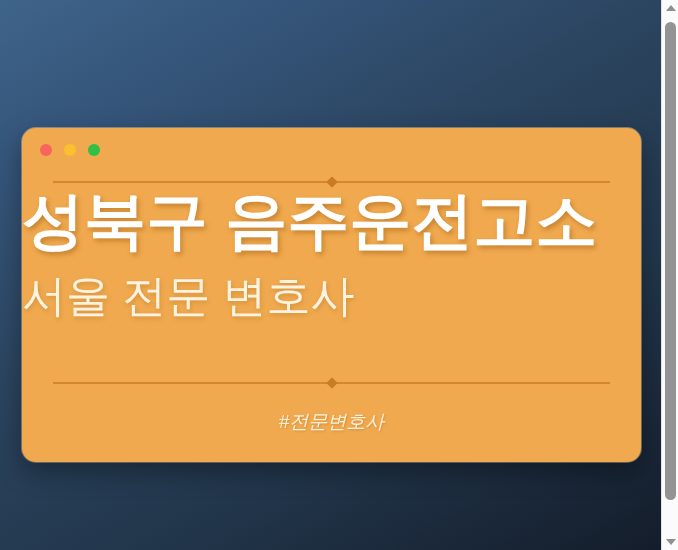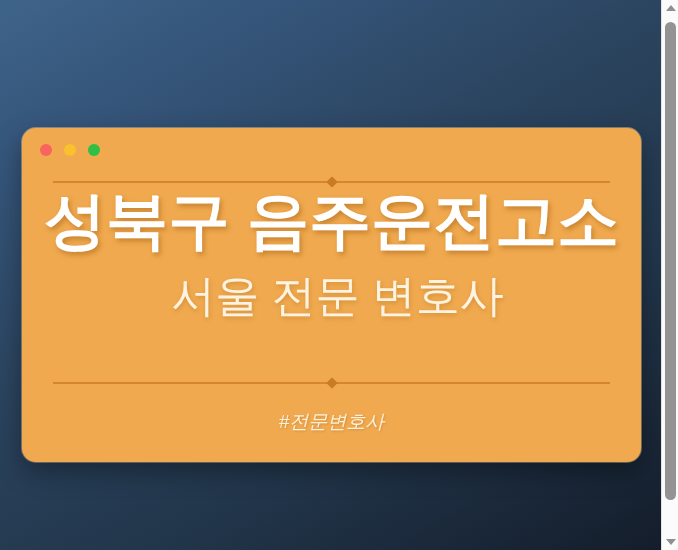--- a/index.html
+++ b/index.html
@@ -95,34 +95,34 @@
   }
   .divider-top    { top: 48px; }
   .divider-bottom { top: 249px; }
 
   
   .content {
     position: absolute;
     left: 0;
     top: 62px;
     width: 100%;
-    text-align: center;
+    text-align: left;
   }
   .title {
     margin: 0;
     font-size: 62px;
     font-weight: 700;
     line-height: 1.0;
     color: #ffffff;
     letter-spacing: 0px;
     text-shadow: 2px 3px 5px rgba(150,85,10,0.45);
     white-space: nowrap;
   }
   .subtitle {
-    margin: 22px 0 0 12px;
+    margin: 22px 0 0 0;
     font-size: 44px;
     font-weight: 400;
     line-height: 1.0;
     color: #fdf3e0;
     text-shadow: 1px 2px 4px rgba(150,85,10,0.30);
     white-space: nowrap;
   }
   .hashtag {
     position: absolute;
     left: 0;

